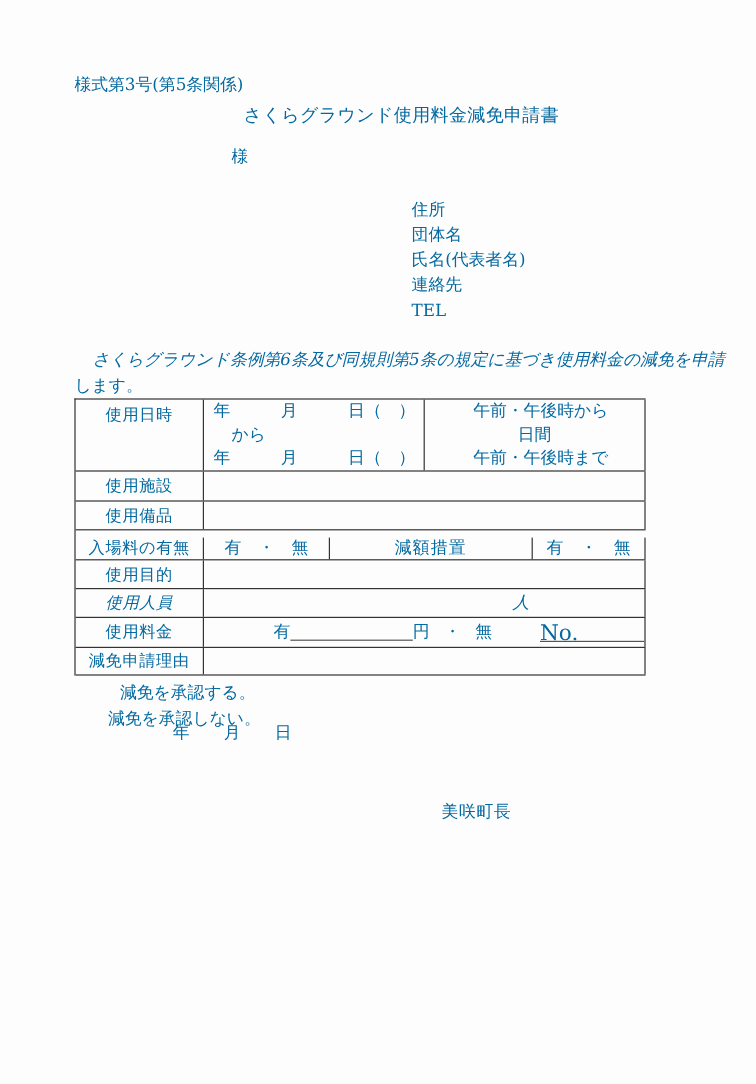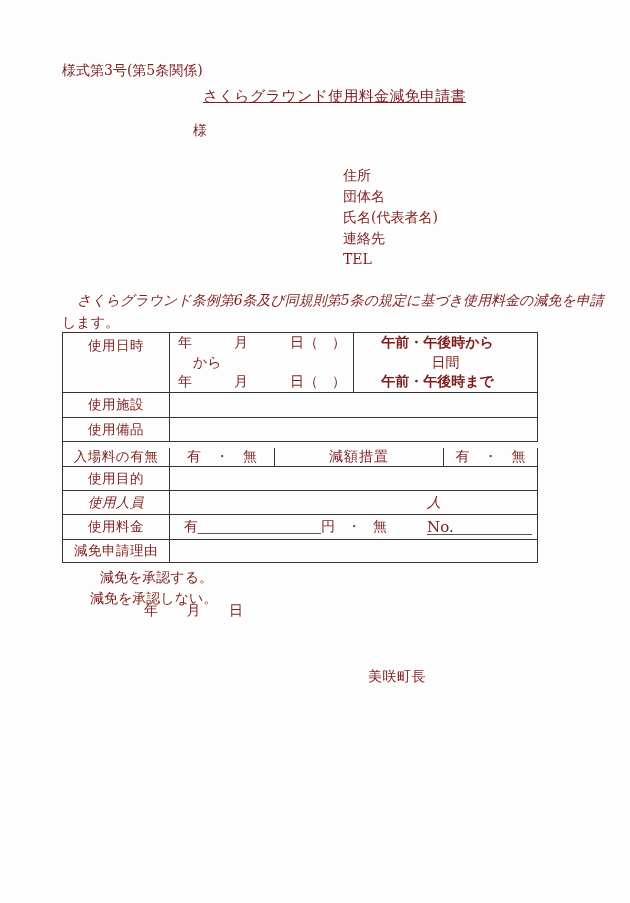--- a/index.html
+++ b/index.html
@@ -2,29 +2,29 @@
 <html lang="ja"><head>
 <meta charset="utf-8">
 <style>
   * { margin: 0; padding: 0; box-sizing: border-box; }
   html, body { background: #fdfdfd; }
   .page {
     position: relative;
     width: 630px;
     height: 903px;
     background: #fdfdfd;
-    color: #7f1d1d;
+    color: #0369a1;
     font-family: "DejaVu Serif", "Liberation Serif", serif;
     font-size: 14px;
     overflow: hidden;
   }
   .abs { position: absolute; white-space: nowrap; }
 
   .form-number { left: 62px; top: 62px; }
-  .form-title  { left: 203px; top: 87px; font-size: 15px; letter-spacing: 0.3px; text-decoration: underline; }
+  .form-title  { left: 203px; top: 87px; font-size: 15px; letter-spacing: 0.3px; }
   .addressee   { left: 193px; top: 122px; }
 
   .applicant-block { left: 343px; top: 165px; line-height: 21px; }
 
   .intro { left: 62px; top: 289px; line-height: 22px; }
   .intro .indent { text-indent: 15px; font-style: italic; }
 
   
   .form-table {
     left: 62px; top: 332px;
@@ -41,51 +41,51 @@
     font-size: 13.5px; letter-spacing: 0.5px;
   }
   .content-cell { flex: 1; display: flex; align-items: center; }
 
   .r1 { height: 60px; }
   .r2 { height: 25px; }
   .r3 { height: 24px; }
   .r4 { height: 25px; align-items: flex-end; }
   .r5 { height: 24px; }
   .r6 { height: 24px; font-style: italic; }
-  .r7 { height: 25px; }
+  .r7 { height: 25px; gap: 44px; }
   .r8 { height: 23px; }
 
   .r1 .label-cell { align-items: flex-start; padding-top: 4px; }
   .date-cell { width: 184px; display: flex; flex-direction: column; }
   .time-cell { flex: 1; display: flex; flex-direction: column; }
   .t-line { height: 20px; display: flex; align-items: center; }
   .date-line { justify-content: space-between; padding: 0 7px 0 8px; }
   .kara-line { padding-left: 23px; }
-  .time-line { justify-content: center; padding: 0 30px 0 14px; font-weight: bold; }
+  .time-line { justify-content: flex-end; padding: 0 30px 0 14px; }
   .days-line { justify-content: center; }
 
   .cell-admission-flag  { width: 105px; display: flex; align-items: center; justify-content: center; }
   .cell-reduction       { width: 169px; display: flex; align-items: center; justify-content: center; letter-spacing: 1px; }
   .cell-admission-flag2 { flex: 1; display: flex; align-items: center; justify-content: center; }
 
   .people-unit { margin-left: 257px; }
 
   .fee-content { padding-left: 14px; }
   .uline {
     display: inline-block;
     width: 123px; height: 13px;
     border-bottom: 1px solid #555;
   }
   .fee-dot { margin: 0 12px; }
   .fee-no-blank {
     display: inline-block;
     width: 105px; height: 15px;
     margin-left: 40px;
     border-bottom: 1px solid #555;
-    font-size: 15px;
+    font-size: 18px;
     line-height: 15px;
   }
 
   
   .decision-approve { left: 100px; top: 569px; }
   .decision-deny    { left: 90px; top: 590px; }
   .decision-date    { left: 144px; top: 602px; }
   .decision-date .g24 { margin-left: 24px; }
   .mayor            { left: 368px; top: 668px; letter-spacing: 0.5px; }
 </style>

